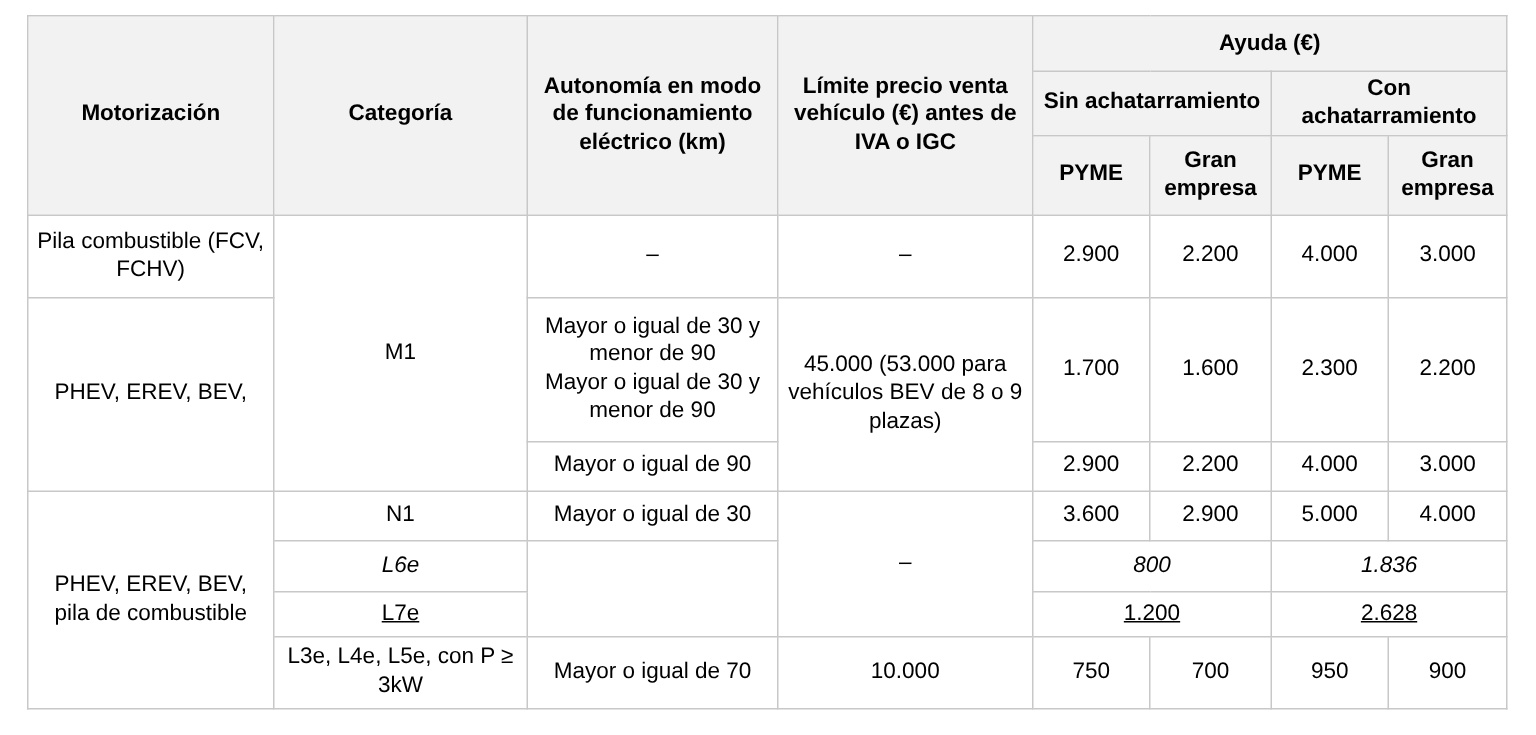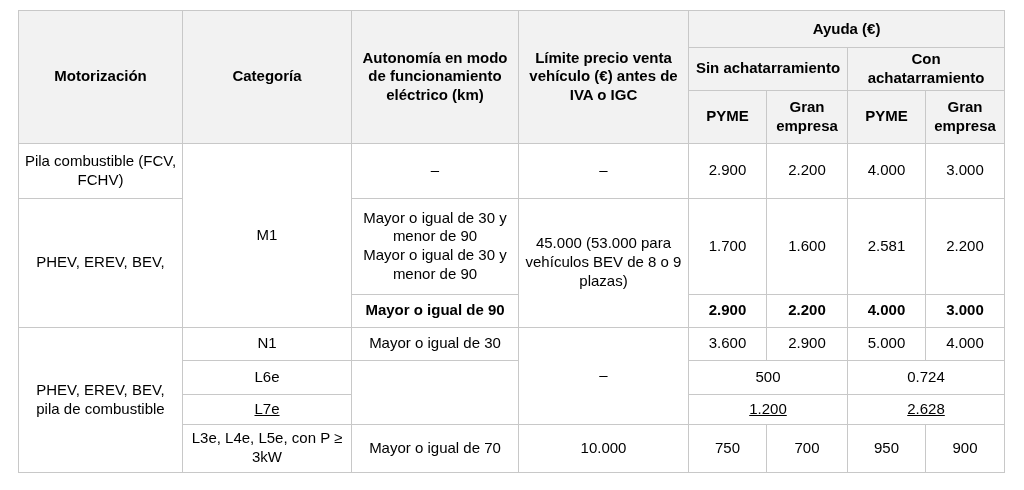--- a/index.html
+++ b/index.html
@@ -46,23 +46,23 @@
   col.c-pyme1 { width: 78px; }
   col.c-gran1 { width: 81px; }
   col.c-pyme2 { width: 78px; }
   col.c-gran2 { width: 79px; }
   
   tr.h-ayuda  { height: 37px; }
   tr.h-achat  { height: 36px; }
   tr.h-pyme   { height: 53px; }
   tr.r1 { height: 55px; padding-left: 34px; }
   tr.r2 { height: 96px; }
-  tr.r3 { height: 33px; font-weight: bold; }
+  tr.r3 { height: 33px; }
   tr.r4 { height: 33px; }
-  tr.r5 { height: 34px; }
+  tr.r5 { height: 34px; font-style: italic; }
   tr.r6 { height: 30px; text-decoration: underline; }
   tr.r7 { height: 48px; }
 </style>
 </head>
 <body>
 
 <div class="table-wrap">
   <table class="subsidy">
     <colgroup>
       <col class="c-motor">
@@ -104,21 +104,21 @@
         <td>4.000</td>
         <td>3.000</td>
       </tr>
       <tr class="r2">
         <td rowspan="2">PHEV, EREV, BEV,</td>
         <td class="multiline">Mayor o igual de 30 y menor de 90
 Mayor o igual de 30 y menor de 90</td>
         <td rowspan="2">45.000 (53.000 para vehículos BEV de 8 o 9 plazas)</td>
         <td>1.700</td>
         <td>1.600</td>
-        <td>2.581</td>
+        <td>2.300</td>
         <td>2.200</td>
       </tr>
       <tr class="r3">
         <td>Mayor o igual de 90</td>
         <td>2.900</td>
         <td>2.200</td>
         <td>4.000</td>
         <td>3.000</td>
       </tr>
       <tr class="r4">
@@ -127,22 +127,22 @@
         <td>Mayor o igual de 30</td>
         <td rowspan="3">–</td>
         <td>3.600</td>
         <td>2.900</td>
         <td>5.000</td>
         <td>4.000</td>
       </tr>
       <tr class="r5">
         <td>L6e</td>
         <td rowspan="2"></td>
-        <td colspan="2">500</td>
-        <td colspan="2">0.724</td>
+        <td colspan="2">800</td>
+        <td colspan="2">1.836</td>
       </tr>
       <tr class="r6">
         <td>L7e</td>
         <td colspan="2">1.200</td>
         <td colspan="2">2.628</td>
       </tr>
       <tr class="r7">
         <td>L3e, L4e, L5e, con P ≥ 3kW</td>
         <td>Mayor o igual de 70</td>
         <td>10.000</td>

